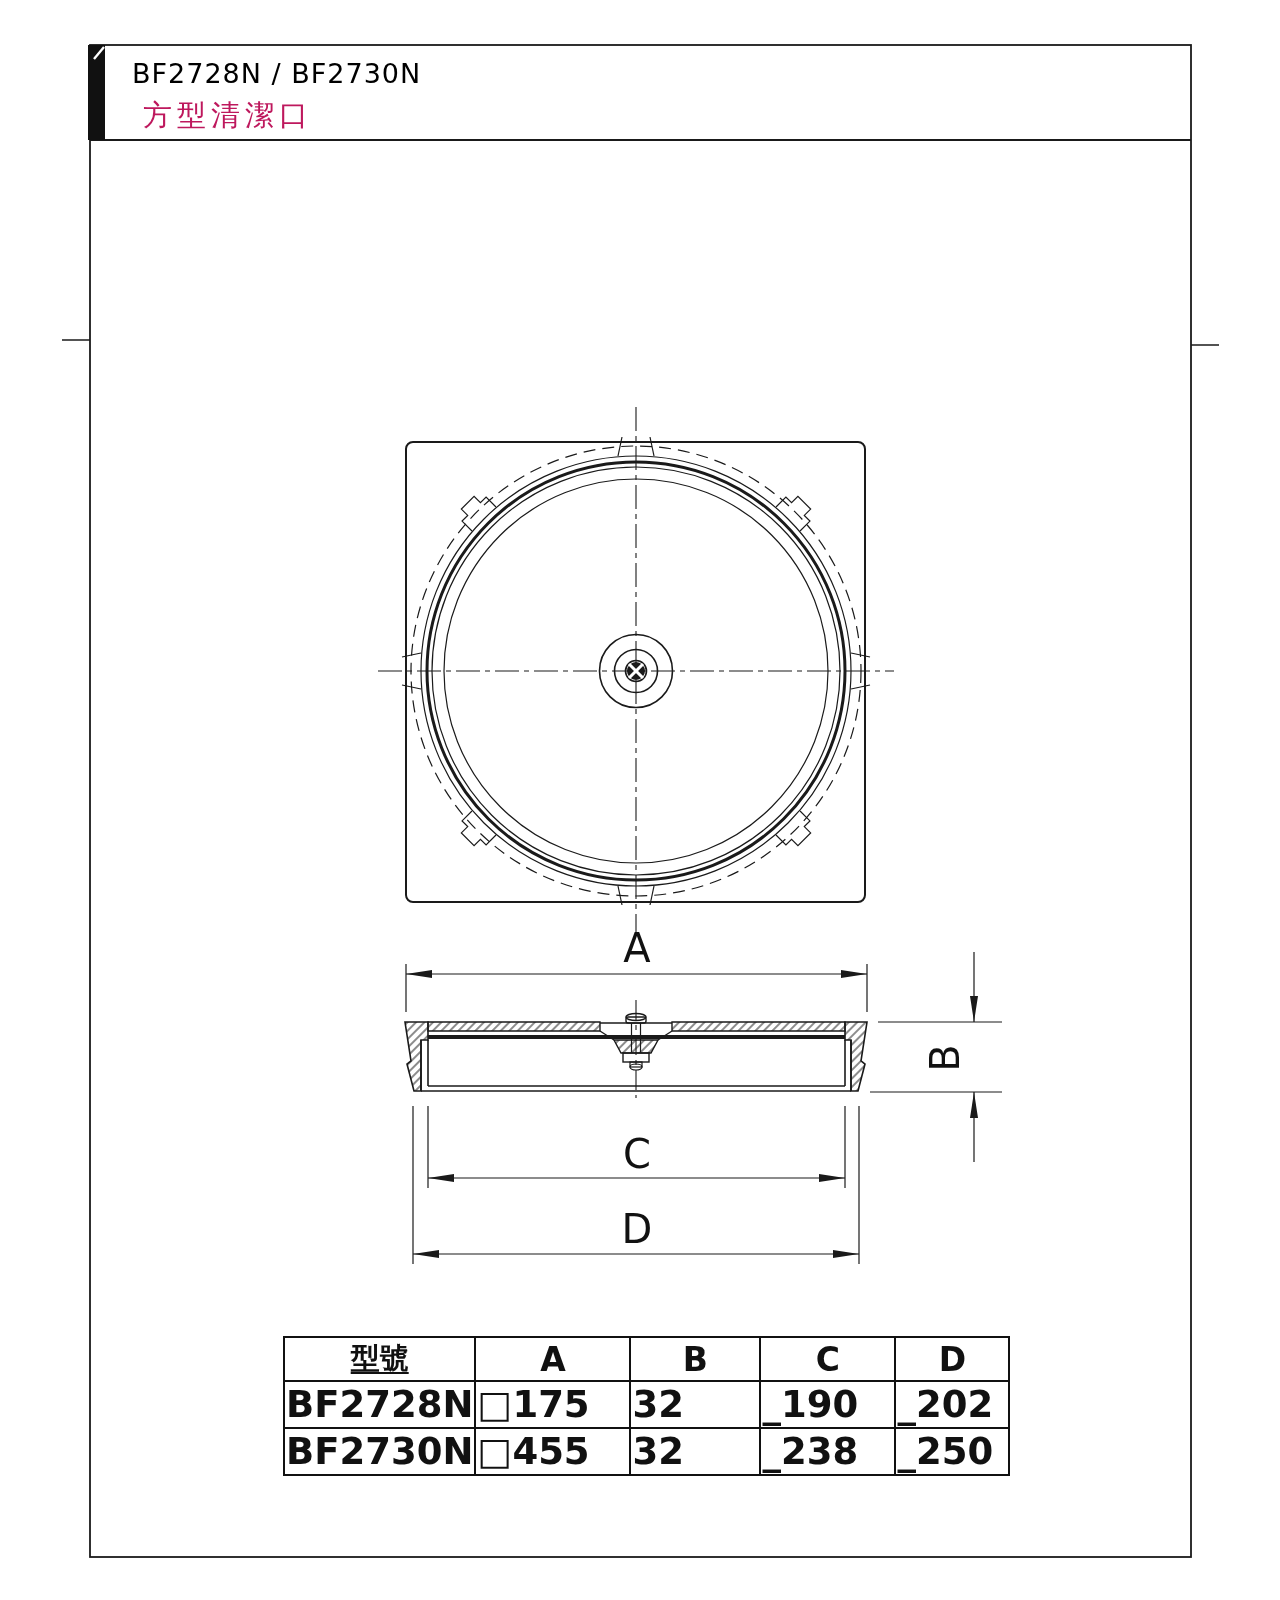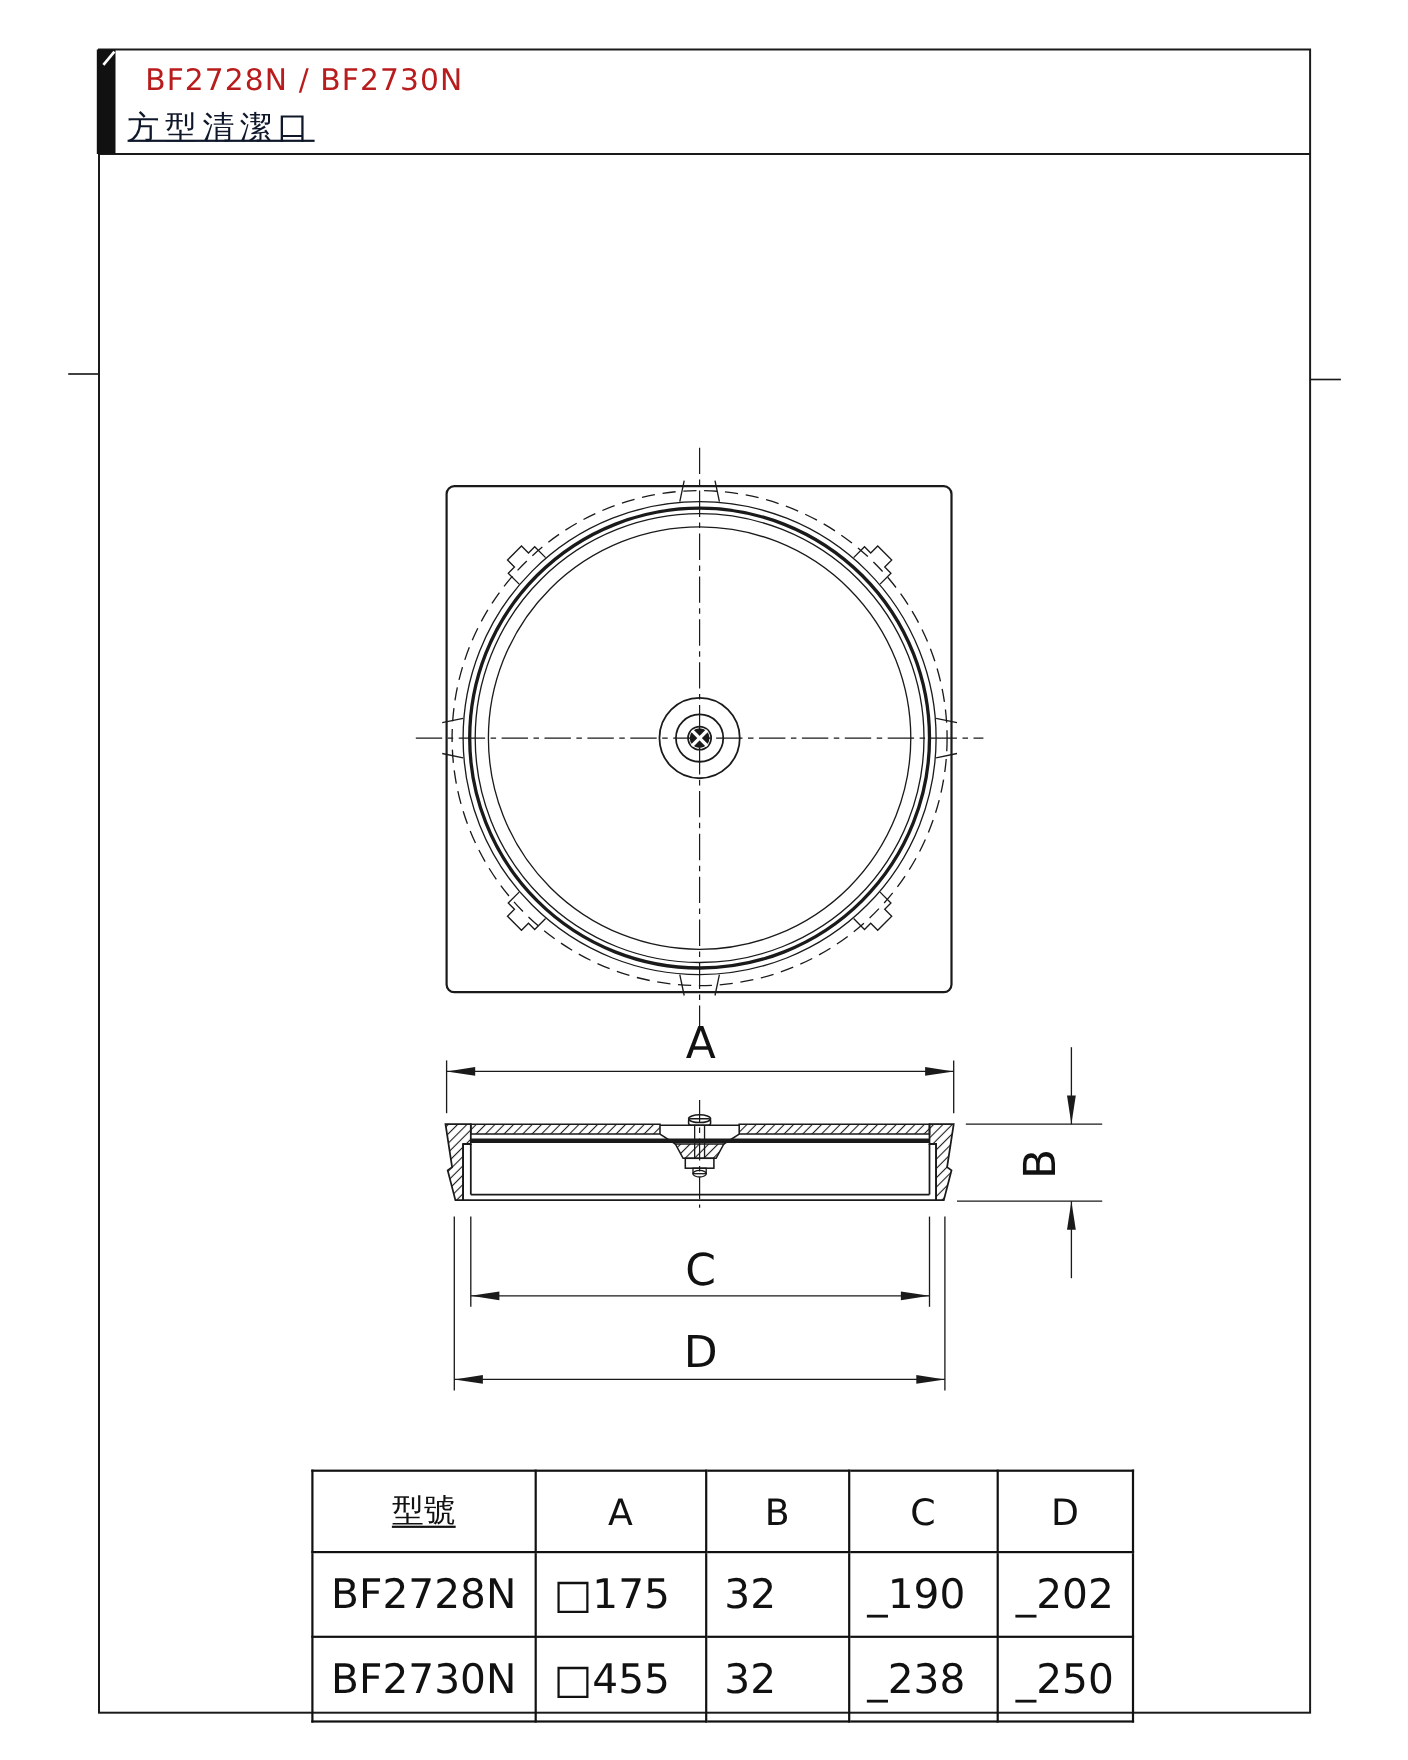--- a/index.html
+++ b/index.html
@@ -3,35 +3,35 @@
 <meta charset="utf-8">
 <style>
   html,body{margin:0;padding:0;background:#e8e8e8;}
   .page{
     position:relative;width:1280px;height:1600px;background:#ffffff;
     font-family:"DejaVu Sans","Liberation Sans",sans-serif;color:#111;
     overflow:hidden;
   }
   .abs{position:absolute;}
   .title-models{
-    left:132px;top:58px;font-size:27px;letter-spacing:1px;color:#b91c1c;white-space:nowrap;
+    left:132px;top:58px;font-size:27px;letter-spacing:1px;color:#000000;white-space:nowrap;
   }
   .title-zh{
-    left:116px;top:96px;font-size:29px;letter-spacing:5px;color:#0f172a;white-space:nowrap;text-decoration:underline;
+    left:143px;top:96px;font-size:29px;letter-spacing:5px;color:#be185d;white-space:nowrap;
   }
   svg text{fill:#111;}
   .dimlabel{font-size:40px;font-family:"DejaVu Sans","Liberation Sans",sans-serif;}
   
   table.spec{
     position:absolute;left:283px;top:1336px;border-collapse:collapse;table-layout:fixed;
     font-family:"DejaVu Sans","Liberation Sans",sans-serif;color:#111;
   }
   table.spec td,table.spec th{
-    border:2px solid #111;vertical-align:middle;padding:16px;
-    font-weight:normal;overflow:hidden;white-space:nowrap;
+    border:2px solid #111;vertical-align:middle;padding:1px;
+    font-weight:bold;overflow:hidden;white-space:nowrap;
   }
   tr.hdr{height:36px;}
   tr.row{height:45px;margin-left:48px;}
   th.model-h{font-size:29px;}
   th.model-h span{text-decoration:underline;text-underline-offset:4px;}
   th.dim-h{font-size:33px;}
   td.cell{font-size:37px;}
 </style>
 </head>
 <body>

